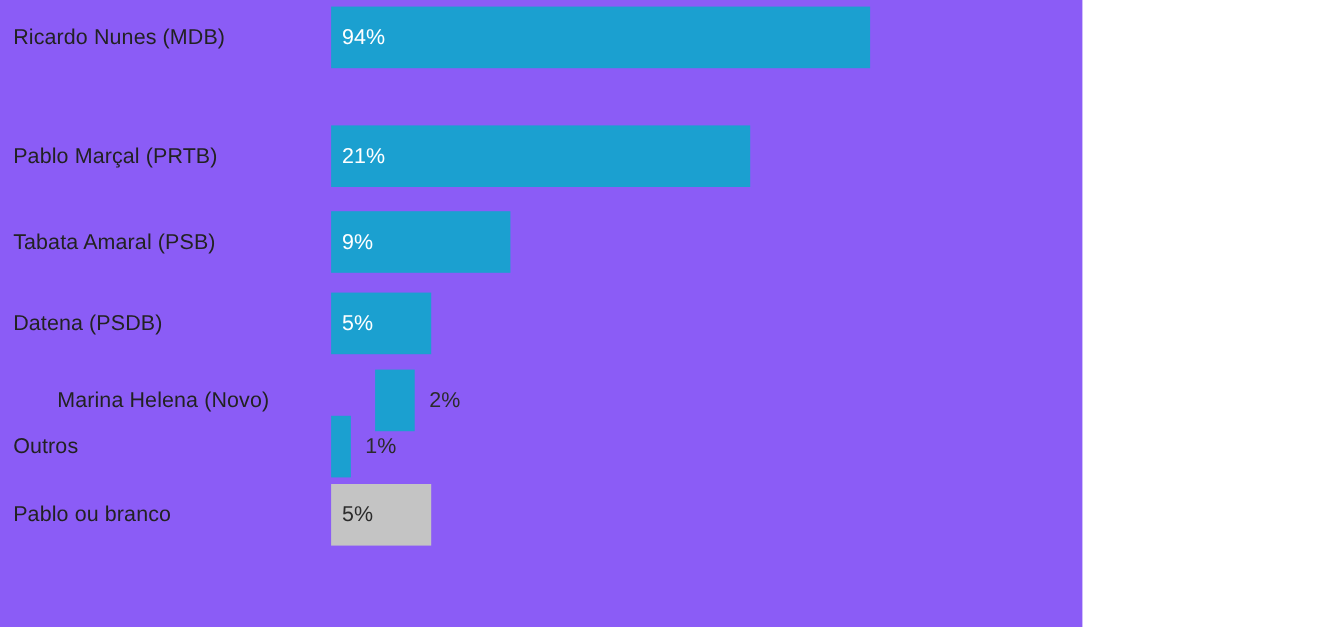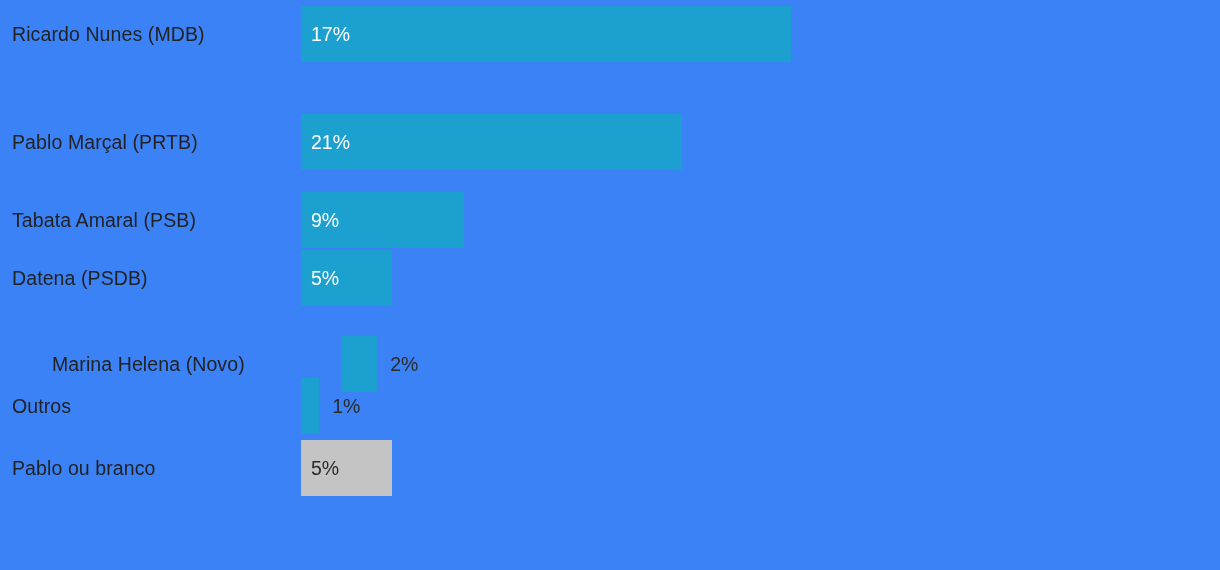--- a/index.html
+++ b/index.html
@@ -9,23 +9,23 @@
   }
   body {
     width: 1220px;
     height: 570px;
     background: #ffffff;
     font-family: "Liberation Sans", sans-serif;
     overflow: hidden;
   }
   #chart-root {
     position: relative;
-    width: 1220px;
+    width: 984px;
     height: 570px;
-    background: #3b82f6;
+    background: #8b5cf6;
   }
   .chart-rows {
     position: absolute;
     left: 0;
     top: 0;
     width: 1220px;
     height: 570px;
   }
   .bar-row {
     position: absolute;
@@ -84,38 +84,38 @@
 </style>
 </head>
 <body>
 
 <div id="chart-root">
   <div class="chart-rows">
       <div class="bar-row" style="top: 6px;">
         <div class="row-label">Ricardo Nunes (MDB)</div>
         <div class="bar-track">
           <div class="bar-rect" style="width: 489.51px; background: rgb(27, 160, 208);"></div>
-          <div class="bar-value inside-light">17%</div>
+          <div class="bar-value inside-light">94%</div>
         </div>
       </div>
       <div class="bar-row" style="top: 114px;">
         <div class="row-label">Pablo Marçal (PRTB)</div>
         <div class="bar-track">
           <div class="bar-rect" style="width: 380.73px; background: rgb(27, 160, 208);"></div>
           <div class="bar-value inside-light">21%</div>
         </div>
       </div>
       <div class="bar-row" style="top: 192px; padding-left: 44px;">
         <div class="row-label">Tabata Amaral (PSB)</div>
         <div class="bar-track">
           <div class="bar-rect" style="width: 163.17px; background: rgb(27, 160, 208);"></div>
           <div class="bar-value inside-light">9%</div>
         </div>
       </div>
-      <div class="bar-row" style="top: 250px;">
+      <div class="bar-row" style="top: 266px;">
         <div class="row-label">Datena (PSDB)</div>
         <div class="bar-track">
           <div class="bar-rect" style="width: 90.65px; background: rgb(27, 160, 208);"></div>
           <div class="bar-value inside-light">5%</div>
         </div>
       </div>
       <div class="bar-row" style="top: 336px; margin-left: 40px;">
         <div class="row-label">Marina Helena (Novo)</div>
         <div class="bar-track">
           <div class="bar-rect" style="width: 36.26px; background: rgb(27, 160, 208);"></div>

